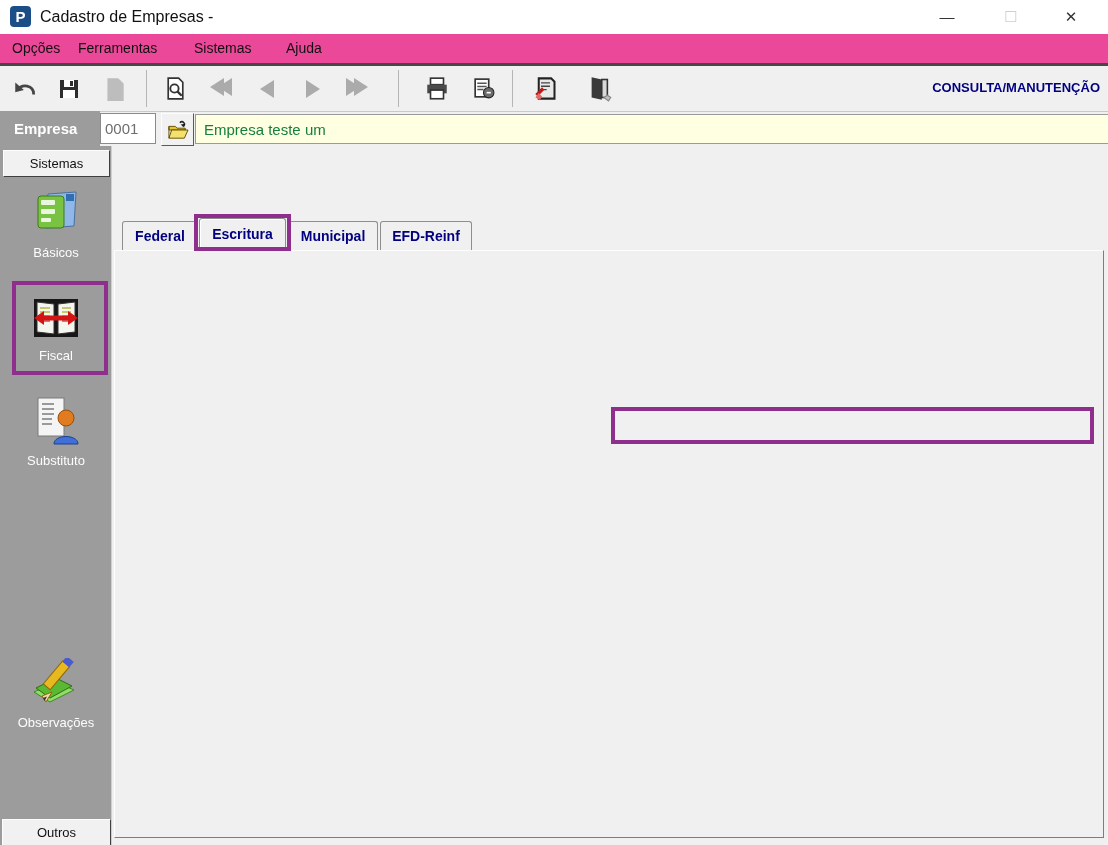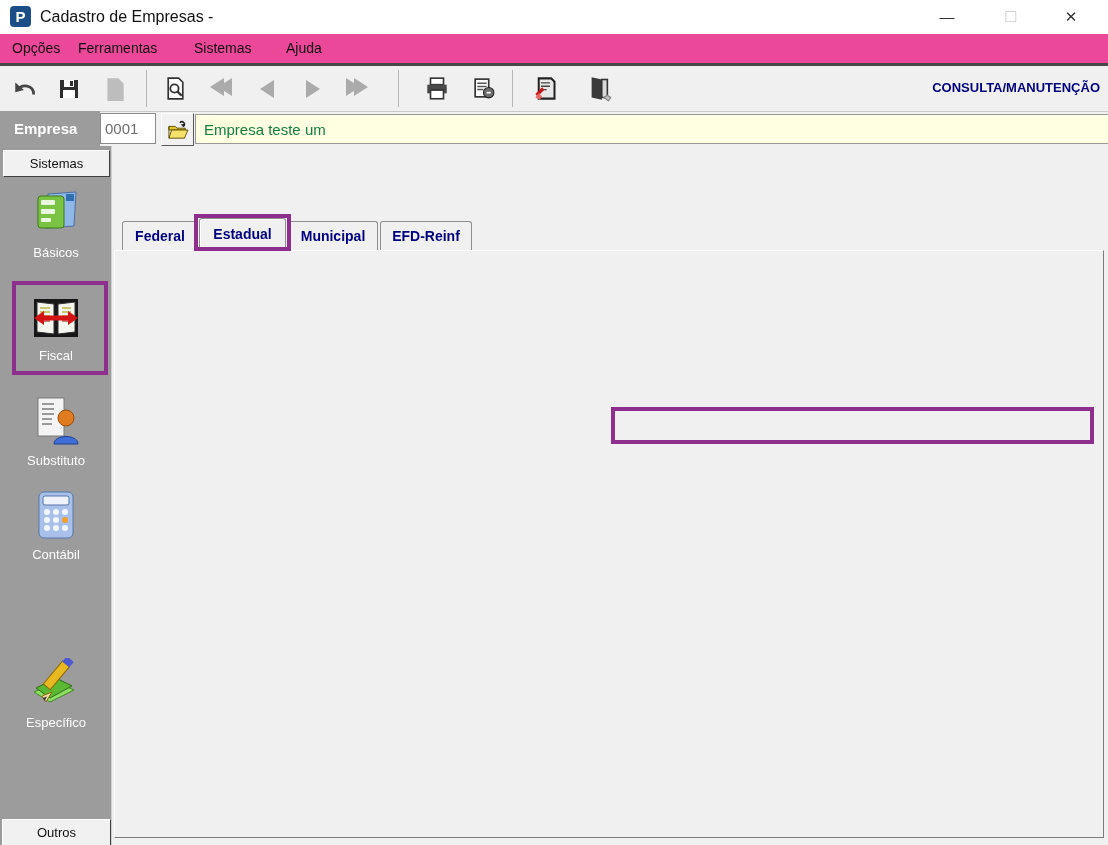--- a/index.html
+++ b/index.html
@@ -231,58 +231,40 @@
     <div class="side-item" style="top:250px;">
       <svg class="sideicon" width="52" height="50" viewBox="0 0 52 50">
           <rect x="8" y="2" width="26" height="38" fill="#f4f4f4" stroke="#7a7a7a"></rect>
           <path d="M12 8h12M12 13h12M12 18h12M12 23h10M12 28h10" stroke="#9a9a9a" stroke-width="1.8"></path>
           <circle cx="36" cy="22" r="8" fill="#e07b20" stroke="#9a4e08"></circle>
           <path d="M24 48c0-10 24-10 24 0z" fill="#3f6fd8" stroke="#1e3f8e"></path>
         </svg>
       <div class="lbl-w">Substituto</div>
     </div>
 
-    <div class="side-item" style="top:344px;">
-      <svg class="sideicon" width="46" height="50" viewBox="0 0 46 50">
-          <rect x="6" y="2" width="34" height="46" rx="5" fill="#a8c0ea" stroke="#5577aa"></rect>
-          <rect x="10" y="6" width="26" height="9" rx="2" fill="#eef3fb" stroke="#5577aa"></rect>
-          <g fill="#f2f6fd">
-            <circle cx="14" cy="22" r="3"></circle>
-            <circle cx="23" cy="22" r="3"></circle>
-            <circle cx="32" cy="22" r="3"></circle>
-            <circle cx="14" cy="30" r="3"></circle>
-            <circle cx="23" cy="30" r="3"></circle>
-            <circle cx="14" cy="38" r="3"></circle>
-            <circle cx="23" cy="38" r="3"></circle>
-            <circle cx="32" cy="38" r="3"></circle>
-          </g>
-          <circle cx="32" cy="30" r="3" fill="#f0a030"></circle>
-        </svg>
-      <div class="lbl-w">Contábil</div>
-    </div>
 
 
     <div class="side-item" style="top:512px;">
       <svg class="sideicon" width="52" height="50" viewBox="0 0 52 50">
           <polygon points="4,34 26,24 44,32 20,44" fill="#8edd66" stroke="#3f8a1e"></polygon>
           <polygon points="6,30 26,20 42,28 20,40" fill="#5ab832" stroke="#2f6e12"></polygon>
           <rect x="22" y="2" width="9" height="30" transform="rotate(40 26 17)" fill="#e8b820" stroke="#8a6a08"></rect>
           <polygon points="12,38 22,34 16,44" fill="#f0d8a8" stroke="#8a6a08"></polygon>
           <polygon points="13,40 17,38.5 14.5,43" fill="#333"></polygon>
           <rect x="34" y="0" width="9" height="7" transform="rotate(40 38 3)" fill="#4a5ad0"></rect>
         </svg>
-      <div class="lbl-w">Específico</div>
+      <div class="lbl-w">Observações</div>
     </div>
 
     <div class="side-btn" style="left:2px;top:673px;width:107px;height:25px;line-height:25px;">Outros</div>
   </div>
 
 
   <div class="tab inactive" style="left:122px;width:76px;">Federal</div>
-  <div class="tab active" style="left:199px;width:87px;">Estadual</div>
+  <div class="tab active" style="left:199px;width:87px;">Escritura</div>
   <div class="tab inactive" style="left:288px;width:90px;">Municipal</div>
   <div class="tab inactive" style="left:380px;width:92px;">EFD-Reinf</div>
 
   <div class="tabpage"></div>
 
   <div class="flabel" style="left:132px;top:272px;">Município RICMS</div>
   <input class="tinput" style="left: 131px; top: 291px; width: 116px; height: 27px;" value="">
   <div class="flabel" style="left:256px;top:272px;">Distrito</div>
   <input class="tinput" style="left: 255px; top: 291px; width: 275px; height: 27px;" value="">
   <div class="flabel" style="left:541px;top:272px;">Sub-Distrito</div>

